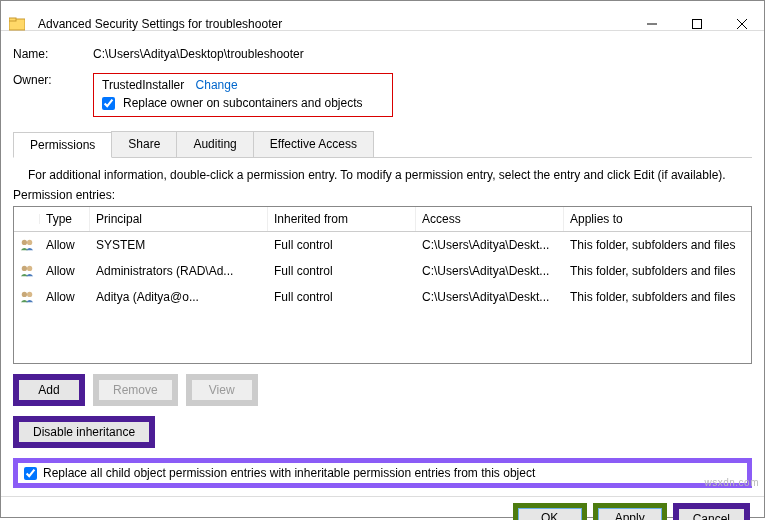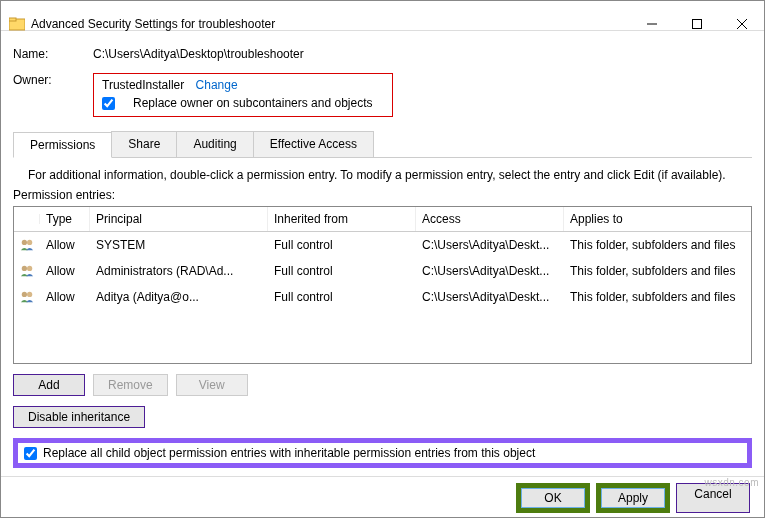--- a/index.html
+++ b/index.html
@@ -19,20 +19,21 @@
     height: 518px;
     display: flex;
     flex-direction: column;
   }
   .titlebar {
     height: 30px;
     display: flex;
     align-items: center;
     padding: 16px 0 0 8px;
     border-bottom: 1px solid #ddd;
+    gap: 7px;
   }
   .titlebar .icon { width: 16px; height: 16px; margin-right: 6px; }
   .titlebar .title { flex: 1; font-size: 12px; }
   .wcontrols { display: flex; }
   .wbtn { width: 45px; height: 29px; display:flex;align-items:center;justify-content:center;}
   .wbtn svg { stroke:#000; }
   .content {
     padding: 10px 12px 8px 12px;
     flex: 1;
     display: flex;
@@ -40,21 +41,21 @@
   }
   .row { display: flex; margin: 6px 0; align-items:flex-start;}
   .lbl { width: 80px; }
   .ownerbox {
     border: 1px solid #d90000;
     padding: 4px 8px 6px 8px;
     width: 300px;
   }
   .ownerline { margin-bottom: 4px; }
   .link { color: #0066cc; margin-left: 8px; cursor:pointer;}
-  .cbwrap { display:flex; align-items:center; gap:14px; }
+  .cbwrap { display:flex; align-items:center; gap:4px; }
   .cbwrap input { margin:0 4px 0 0;}
   .tabs {
     display: flex;
     border-bottom: 1px solid #ccc;
     margin-top: 8px;
   }
   .tab {
     padding: 5px 16px;
     border: 1px solid #ccc;
     border-bottom: none;
@@ -84,21 +85,21 @@
   .th { padding: 5px 6px; font-size:12px; border-right:1px solid #eee; white-space:nowrap; overflow:hidden; text-overflow:ellipsis;}
   .th:last-child{border-right:none;}
   .trow { padding:2px 0;}
   .td { padding: 3px 6px; white-space:nowrap; overflow:hidden; text-overflow:ellipsis;}
   .rowicon{ display:flex; align-items:center; justify-content:center;}
   .btnrow { display:flex; gap:8px; margin-top:10px;}
   .btn {
     min-width: 72px;
     padding: 3px 14px;
     background: #e6e6e6;
-    border: 1px solid #4c1d95;
+    border: 6px solid #4c1d95;
     font-size:12px;
     text-align:center;
   }
   .btn.disabled { color: #999; background:#eee; border-color:#ccc;}
   .btn.wide { min-width: 120px; }
   .redbox {
     border: 5px solid #8b5cf6;
     padding: 3px 6px;
     display: inline-flex;
     align-items:center;

